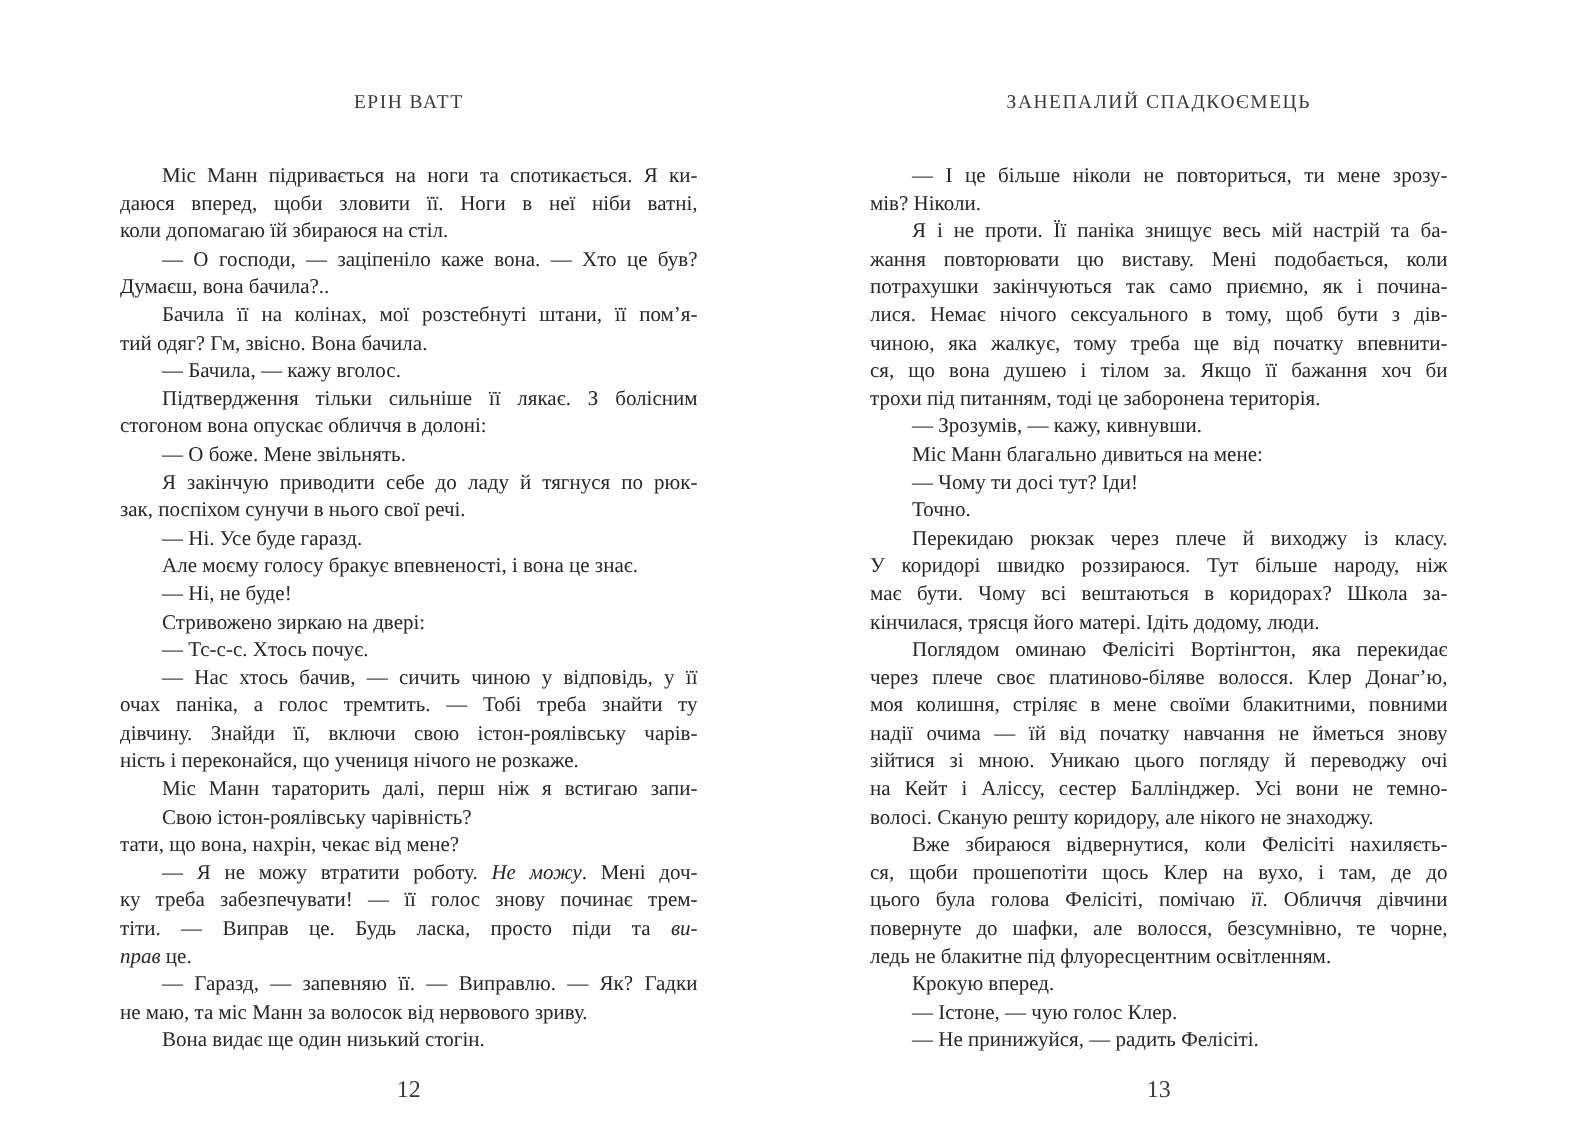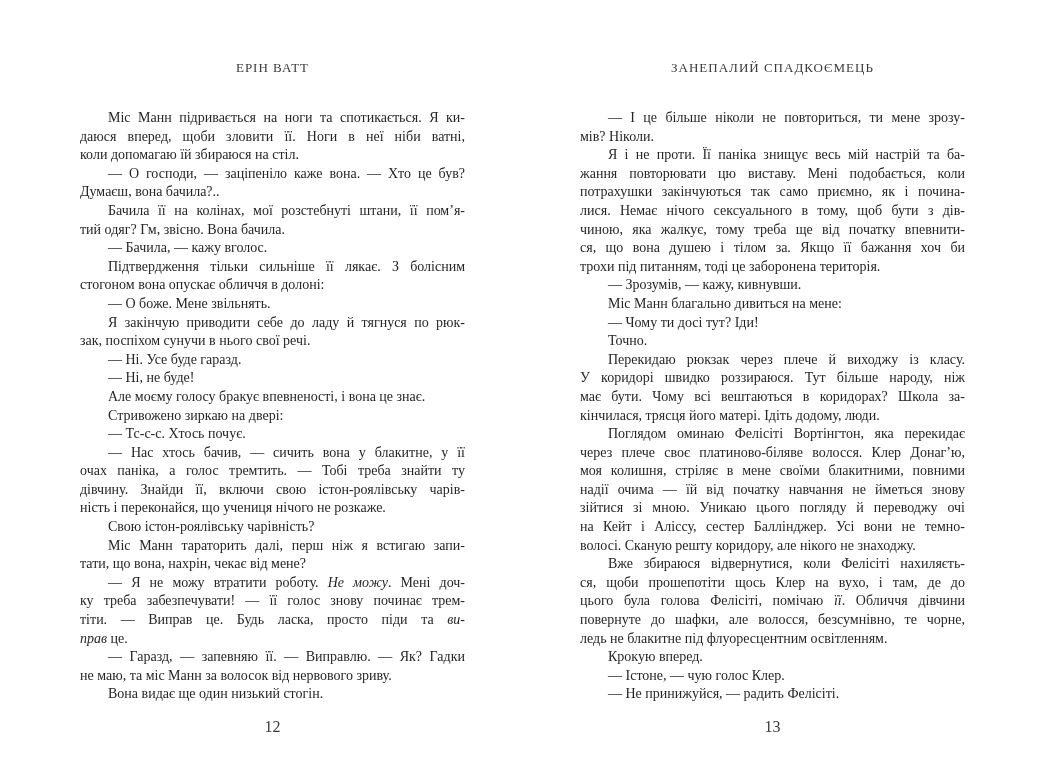--- a/index.html
+++ b/index.html
@@ -89,30 +89,30 @@
         <div class="line">Думаєш, вона бачила?..</div>
         <div class="line ind just">Бачила її на колінах, мої розстебнуті штани, її пом’я-</div>
         <div class="line">тий одяг? Гм, звісно. Вона бачила.</div>
         <div class="line ind">— Бачила, — кажу вголос.</div>
         <div class="line ind just">Підтвердження тільки сильніше її лякає. З болісним</div>
         <div class="line">стогоном вона опускає обличчя в долоні:</div>
         <div class="line ind">— О боже. Мене звільнять.</div>
         <div class="line ind just">Я закінчую приводити себе до ладу й тягнуся по рюк-</div>
         <div class="line">зак, поспіхом сунучи в нього свої речі.</div>
         <div class="line ind">— Ні. Усе буде гаразд.</div>
+        <div class="line ind">Але моєму голосу бракує впевненості, і вона це знає.</div>
         <div class="line ind">— Ні, не буде!</div>
-        <div class="line ind">Але моєму голосу бракує впевненості, і вона це знає.</div>
         <div class="line ind">Стривожено зиркаю на двері:</div>
         <div class="line ind">— Тс-с-с. Хтось почує.</div>
-        <div class="line ind just">— Нас хтось бачив, — сичить вона у блакитне, у її</div>
+        <div class="line ind just">— Нас хтось бачив, — сичить чиною у відповідь, у її</div>
         <div class="line just">очах паніка, а голос тремтить. — Тобі треба знайти ту</div>
         <div class="line just">дівчину. Знайди її, включи свою істон-роялівську чарів-</div>
         <div class="line">ність і переконайся, що учениця нічого не розкаже.</div>
+        <div class="line ind just">Міс Манн тараторить далі, перш ніж я встигаю запи-</div>
         <div class="line ind">Свою істон-роялівську чарівність?</div>
-        <div class="line ind just">Міс Манн тараторить далі, перш ніж я встигаю запи-</div>
         <div class="line">тати, що вона, нахрін, чекає від мене?</div>
         <div class="line ind just">— Я не можу втратити роботу. <em>Не можу</em>. Мені доч-</div>
         <div class="line just">ку треба забезпечувати! — її голос знову починає трем-</div>
         <div class="line just">тіти. — Виправ це. Будь ласка, просто піди та <em>ви-</em></div>
         <div class="line"><em>прав</em> це.</div>
         <div class="line ind just">— Гаразд, — запевняю її. — Виправлю. — Як? Гадки</div>
         <div class="line">не маю, та міс Манн за волосок від нервового зриву.</div>
         <div class="line ind">Вона видає ще один низький стогін.</div>
       </div>
     <div class="page-number">12</div>

